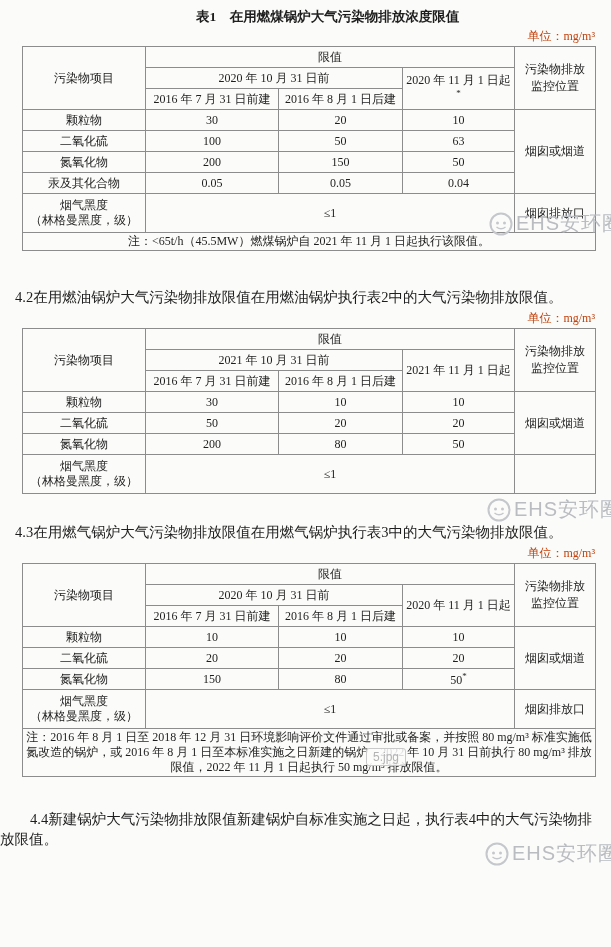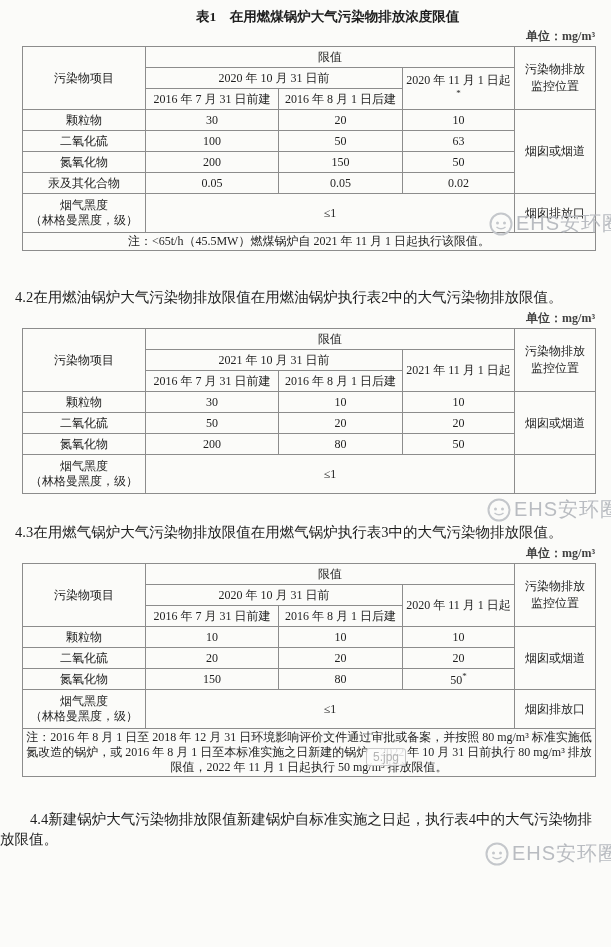--- a/index.html
+++ b/index.html
@@ -19,22 +19,21 @@
     line-height:17px;
     margin:0;
   }
   .title-1 { margin-top:8px;margin-left:44px; }
   .title-2 { margin-top:30px; }
   .title-3 { margin-top:36px; }
   .unit {
     width:573px; margin:4px 0 2px 22px;
     text-align:right;
     font-size:12px; line-height:15px;
-    color:#404040;
-    font-weight:bold;
+    color:#c2410c;
   }
   table.limits {
     border-collapse:collapse;
     table-layout:fixed;
     width:574px;
     margin-left:22px;
     font-size:12px;
     color:#1e1e1e;
   }
   table.limits th, table.limits td {
@@ -137,21 +136,21 @@
     <tr class="drow">
       <td>氮氧化物</td>
       <td>200</td>
       <td>150</td>
       <td>50</td>
     </tr>
     <tr class="drow">
       <td>汞及其化合物</td>
       <td>0.05</td>
       <td>0.05</td>
-      <td>0.02</td>
+      <td>0.04</td>
     </tr>
     <tr class="brow">
       <td>
         <span>烟气黑度</span>
         <span class="black-l2">（林格曼黑度，级）</span>
       </td>
       <td colspan="3">≤1</td>
       <td>烟囱排放口</td>
     </tr>
     <tr>

